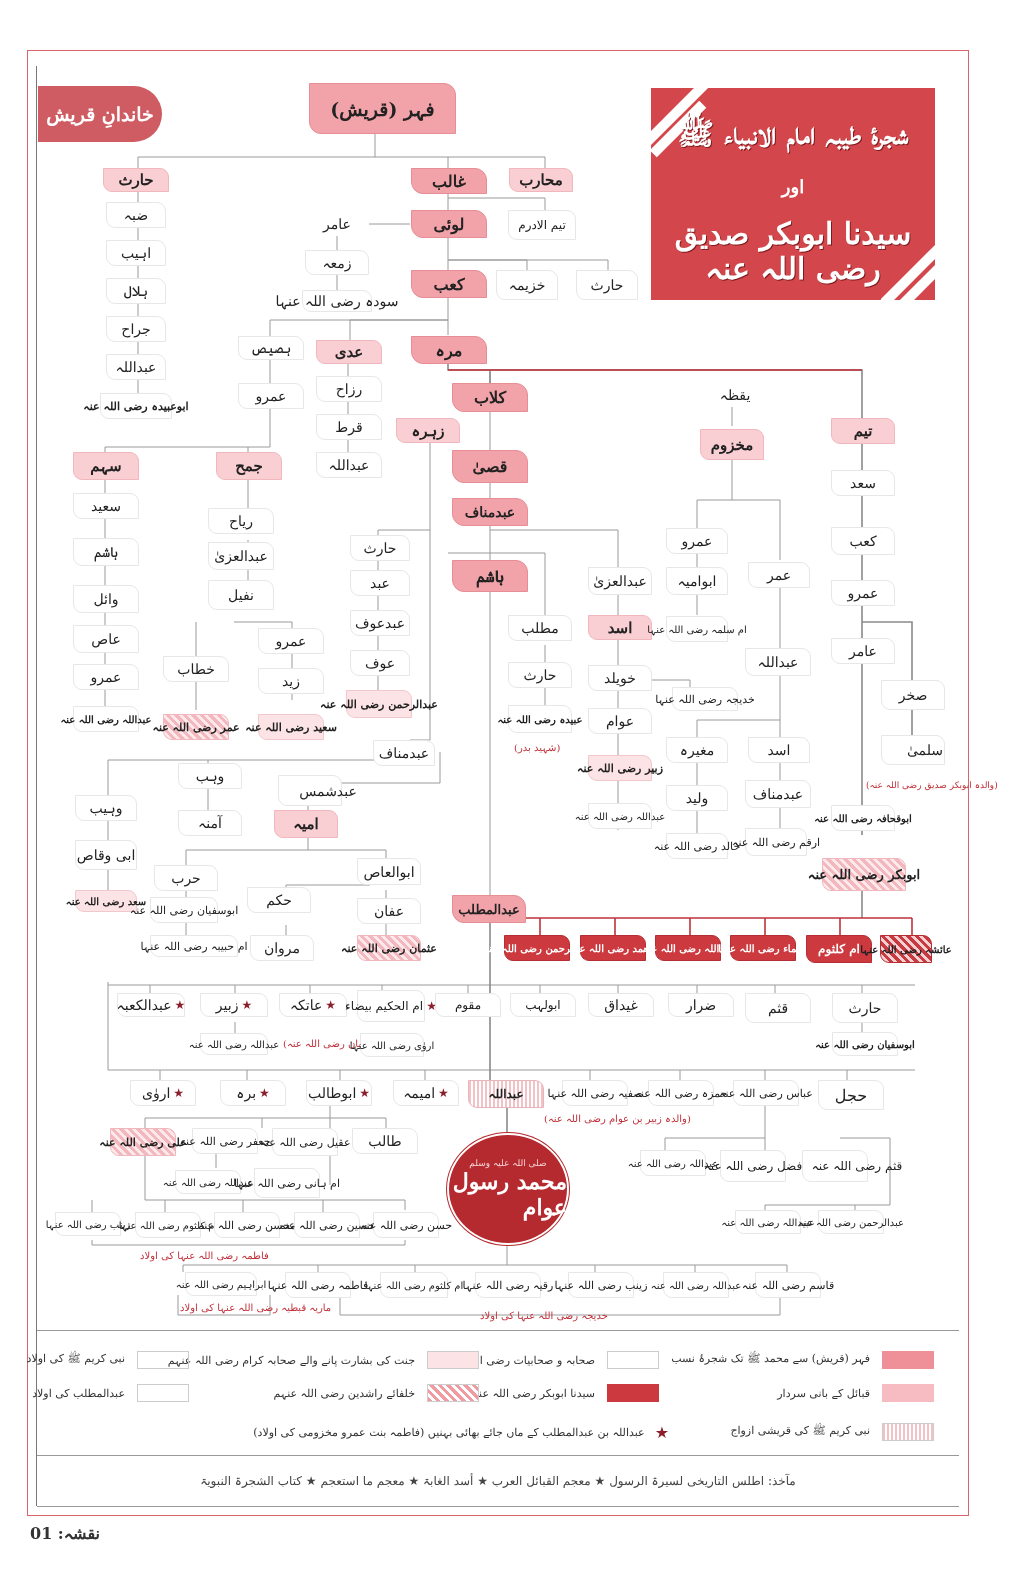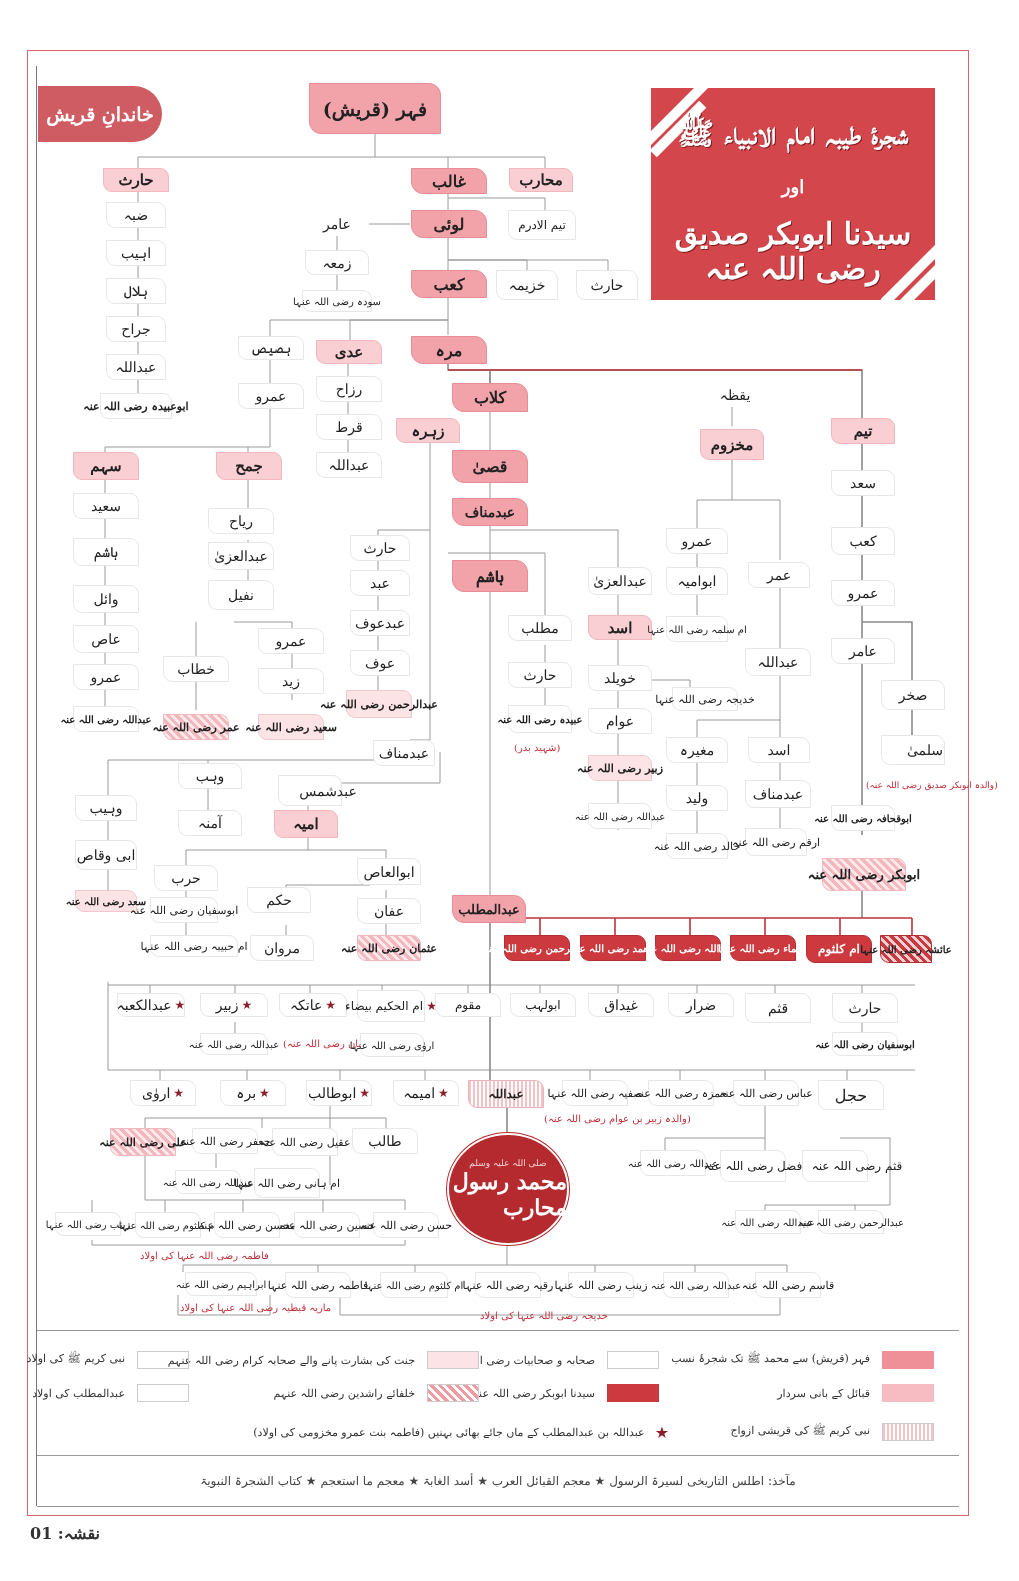--- a/index.html
+++ b/index.html
@@ -181,36 +181,36 @@
   <div class="stripe" style="left:-8px;top:36px;width:70px;"></div>
   <div class="stripe" style="left:220px;top:178px;"></div>
   <div class="stripe" style="left:236px;top:192px;width:70px;"></div>
   <div class="t1">شجرۂ طیبہ امام الانبیاء ﷺ</div>
   <div class="t2">اور</div>
   <div class="t3">سیدنا ابوبکر صدیق رضی اللہ عنہ</div>
 </div>
 
 <div class="family-tab">خاندانِ قریش</div>
 
-<div class="node lineage" style="left:309px;top:83px;width:132px;height:51px;font-size:19px;">فہر (قریش)</div>
+<div class="node lineage" style="left:309px;top:83px;width:147px;height:51px;font-size:19px;">فہر (قریش)</div>
 
 <div class="node chief" style="left:103px;top:168px;width:66px;height:24px;">حارث</div>
 <div class="node lineage" style="left:411px;top:168px;width:76px;height:26px;">غالب</div>
 <div class="node chief" style="left:509px;top:168px;width:64px;height:24px;">محارب</div>
 
 <div class="node" style="left:106px;top:202px;width:60px;height:26px;">ضبہ</div>
 <div class="node" style="left:106px;top:240px;width:60px;height:26px;">اہیب</div>
 <div class="node" style="left:106px;top:278px;width:60px;height:26px;">ہلال</div>
 <div class="node" style="left:106px;top:316px;width:60px;height:26px;">جراح</div>
 <div class="node" style="left:106px;top:354px;width:60px;height:26px;">عبداللہ</div>
 <div class="node sahabi" style="left:100px;top:393px;width:72px;height:26px;font-weight:bold;font-size:11px;">ابوعبیدہ رضی اللہ عنہ</div>
 
 <div class="node" style="left:305px;top:212px;width:64px;height:24px;border:none;">عامر</div>
 <div class="node" style="left:305px;top:250px;width:64px;height:25px;">زمعہ</div>
-<div class="node sahabi" style="left:302px;top:290px;width:70px;height:22px;font-size:10px;">سودہ رضی اللہ عنہا</div>
+<div class="node sahabi" style="left:302px;top:290px;width:70px;height:22px;font-size:14px;">سودہ رضی اللہ عنہا</div>
 
 <div class="node lineage" style="left:411px;top:210px;width:76px;height:28px;">لوئی</div>
 <div class="node" style="left:508px;top:210px;width:68px;height:30px;font-size:12px;">تیم الادرم</div>
 
 <div class="node lineage" style="left:411px;top:270px;width:76px;height:28px;">کعب</div>
 <div class="node" style="left:496px;top:270px;width:62px;height:30px;">خزیمہ</div>
 <div class="node" style="left:576px;top:270px;width:62px;height:30px;">حارث</div>
 
 <div class="node" style="left:238px;top:336px;width:66px;height:24px;">ہصیص</div>
 <div class="node chief" style="left:316px;top:340px;width:66px;height:24px;">عدی</div>
@@ -386,21 +386,21 @@
 
 <div class="node sahabi" style="left:55px;top:1212px;width:66px;height:24px;font-size:10px;">زینب رضی اللہ عنہا</div>
 <div class="node sahabi" style="left:135px;top:1212px;width:66px;height:26px;font-size:10px;">ام کلثوم رضی اللہ عنہا</div>
 <div class="node sahabi" style="left:214px;top:1212px;width:66px;height:26px;font-size:11px;">محسن رضی اللہ عنہ</div>
 <div class="node sahabi" style="left:294px;top:1212px;width:66px;height:26px;font-size:11px;">حسین رضی اللہ عنہ</div>
 <div class="node sahabi" style="left:373px;top:1212px;width:66px;height:26px;font-size:11px;">حسن رضی اللہ عنہ</div>
 <div class="note" style="left:140px;top:1250px;">فاطمہ رضی اللہ عنہا کی اولاد</div>
 
 <div class="seal">
   <div class="s">صلی اللہ علیہ وسلم</div>
-  <div class="n">محمد رسول محارب</div>
+  <div class="n">محمد رسول عوام</div>
 </div>
 
 <div class="node sahabi" style="left:185px;top:1272px;width:72px;height:24px;font-size:10px;">ابراہیم رضی اللہ عنہ</div>
 <div class="note" style="left:180px;top:1302px;">ماریہ قبطیہ رضی اللہ عنہا کی اولاد</div>
 <div class="node sahabi" style="left:285px;top:1272px;width:66px;height:26px;font-size:11px;">فاطمہ رضی اللہ عنہا</div>
 <div class="node sahabi" style="left:380px;top:1272px;width:68px;height:26px;font-size:10px;">ام کلثوم رضی اللہ عنہا</div>
 <div class="node sahabi" style="left:475px;top:1272px;width:66px;height:26px;font-size:11px;">رقیہ رضی اللہ عنہا</div>
 <div class="node sahabi" style="left:568px;top:1272px;width:66px;height:26px;font-size:11px;">زینب رضی اللہ عنہا</div>
 <div class="node sahabi" style="left:663px;top:1272px;width:66px;height:26px;font-size:10px;">عبداللہ رضی اللہ عنہ</div>
 <div class="node sahabi" style="left:755px;top:1272px;width:66px;height:26px;font-size:11px;">قاسم رضی اللہ عنہ</div>

